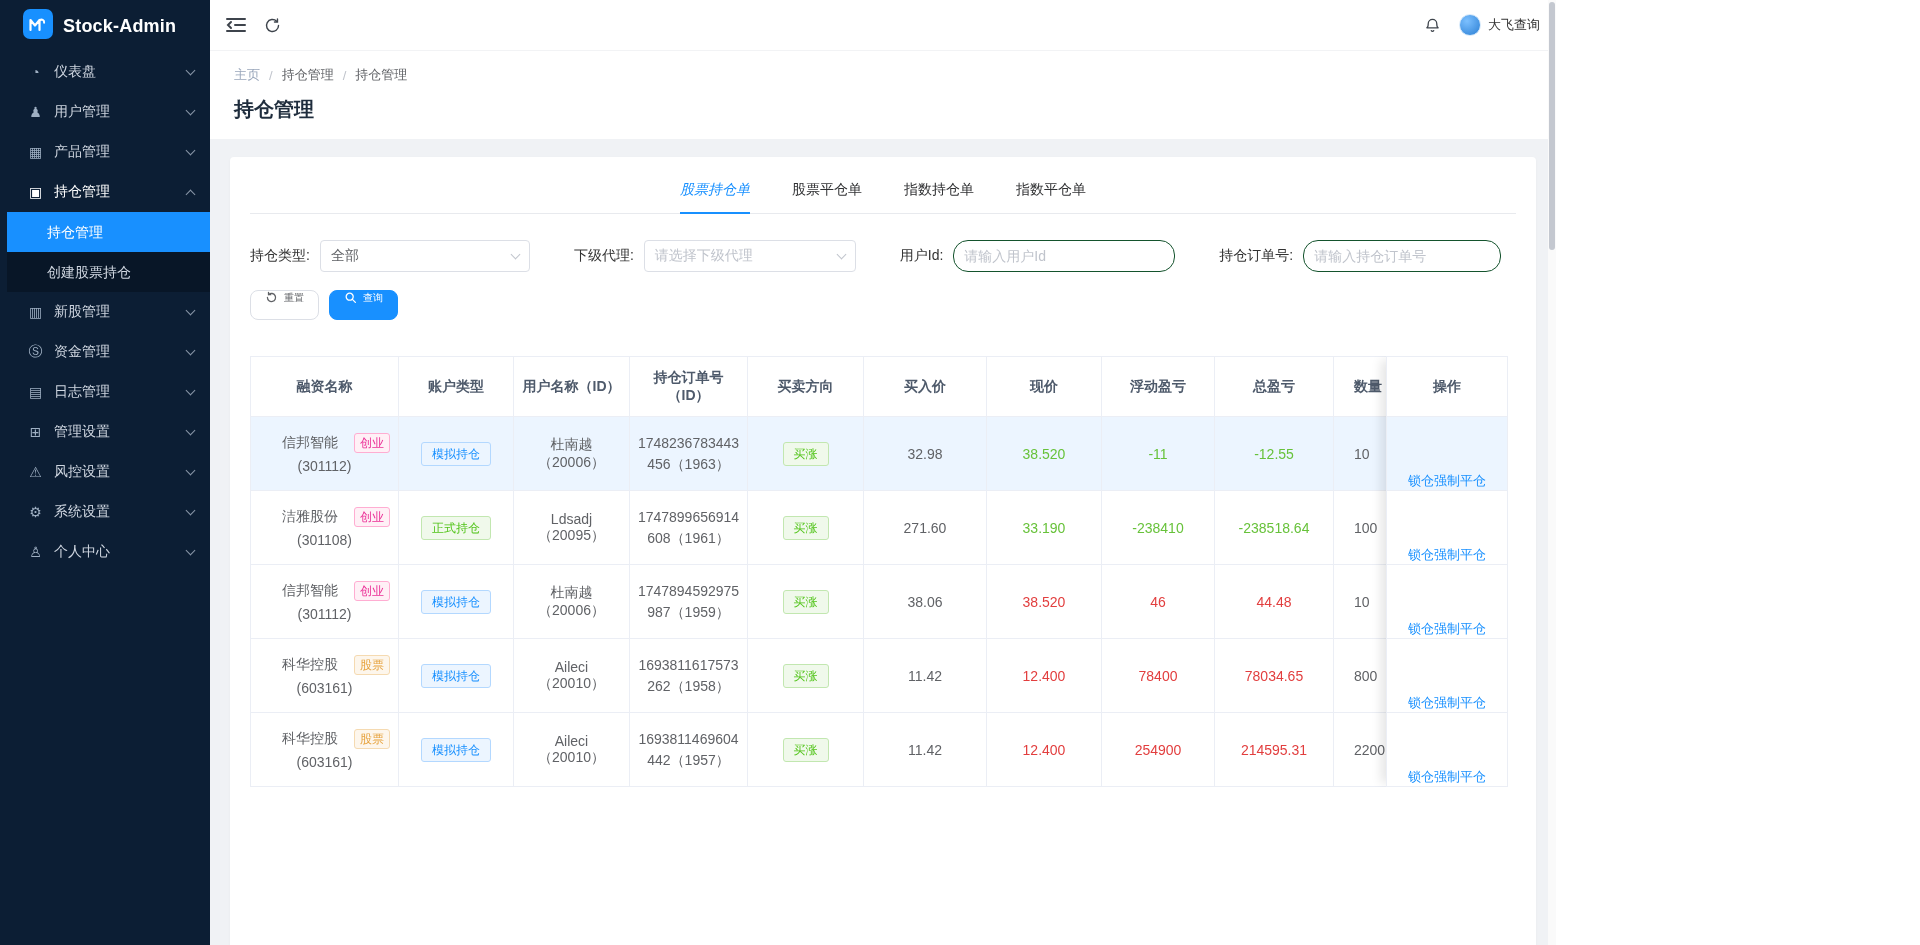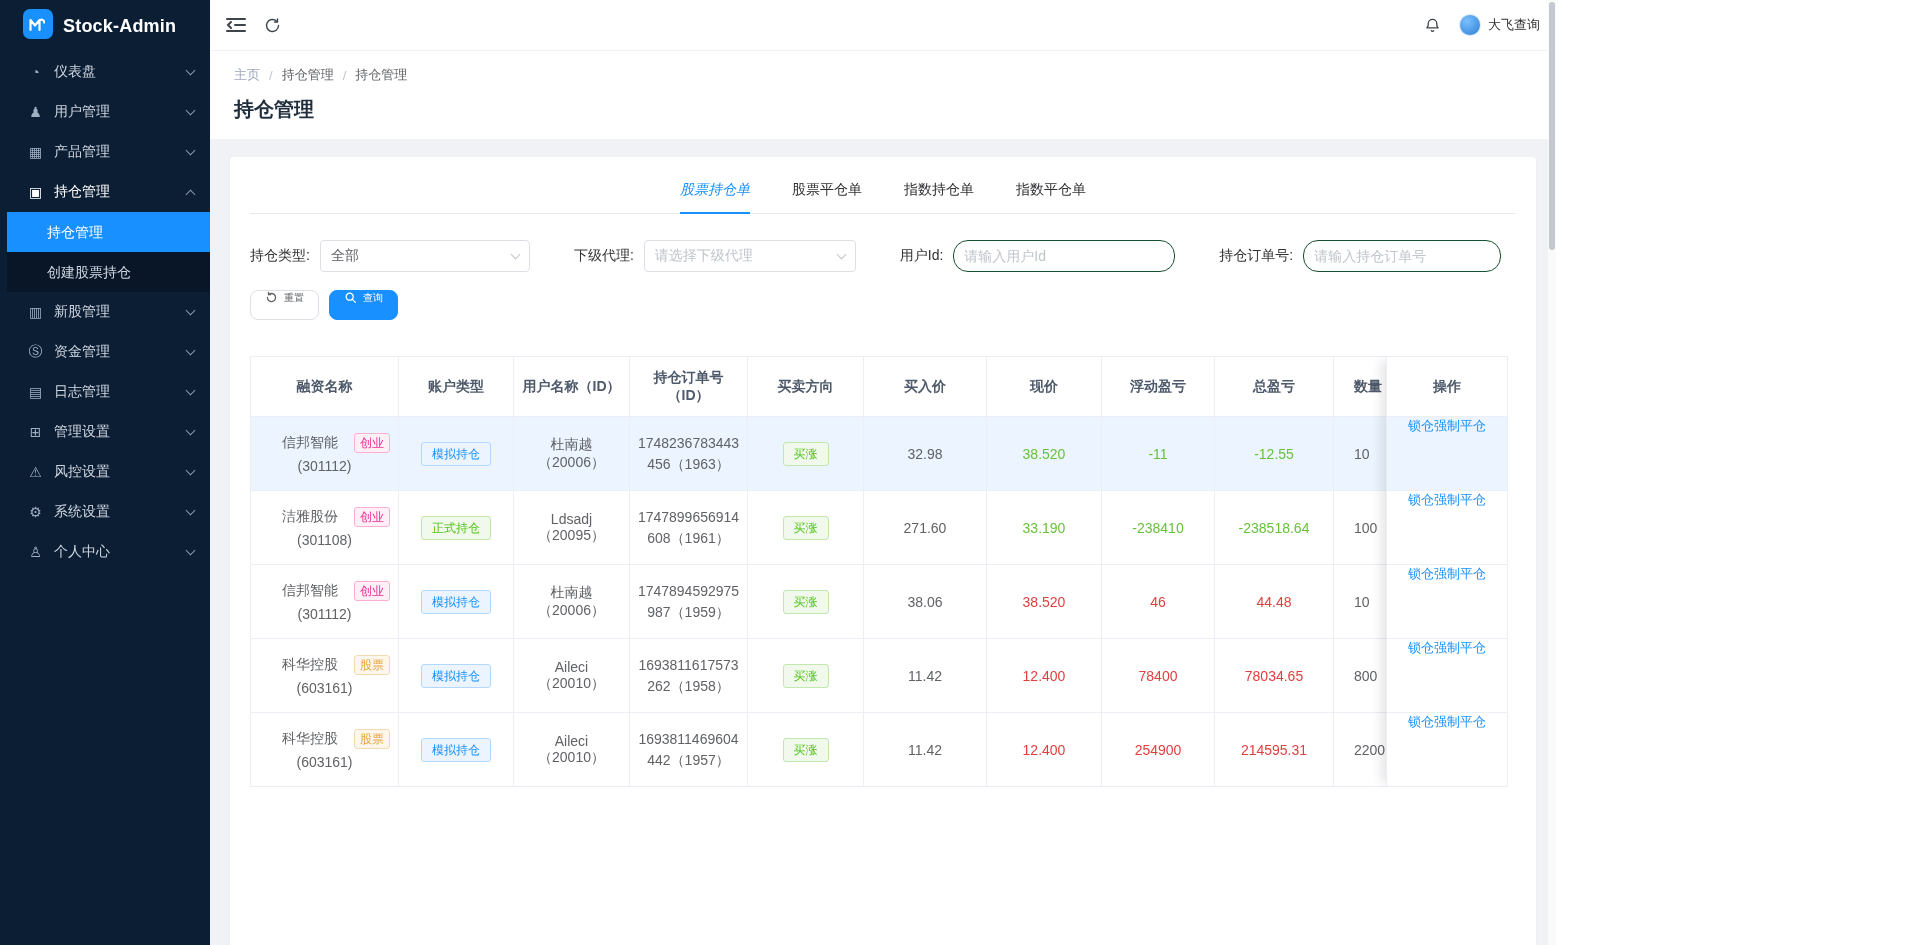--- a/index.html
+++ b/index.html
@@ -88,21 +88,21 @@
   .tag.big { padding:5px 10px; }
   .tag-pink  { color:#eb2f96; background:#fff0f6; border-color:#ffadd2; }
   .tag-orange{ color:#e6a23c; background:#fdf6ec; border-color:#f5dab1; }
   .tag-blue  { color:#1890ff; background:#ecf5ff; border-color:#b3d8ff; }
   .tag-green { color:#52c41a; background:#f0f9eb; border-color:#c2e7b0; }
 
   .action-col { position:absolute; top:0; right:8px; width:122px; background:#fff;
     border:1px solid #ebeef5; border-bottom:none; box-shadow:-9px 0 10px -4px rgba(0,0,0,.10); }
   .action-head { height:60px; display:flex; align-items:center; justify-content:center; font-weight:bold;
     color:#4e5a6b; font-size:14px; border-bottom:1px solid #ebeef5; background:#fff; }
-  .action-row { height:74px; display:flex; align-items:flex-start; justify-content:center; 
+  .action-row { height:74px; display:flex; align-items:flex-end; justify-content:center; 
     border-bottom:1px solid #ebeef5; font-size:13px; background:#fff; }
   .action-row.hl { background:#ecf5ff; }
   .action-row a { color:var(--accent,#1890ff); text-decoration:none; cursor:pointer; white-space:nowrap; }
 
   
   .scrollbar { position:absolute; top:0; right:0; width:8px; height:100%; background:#fafafa; z-index:60; }
   .scroll-thumb { position:absolute; top:2px; left:1px; width:6px; height:248px; border-radius:3px; background:#c4c8d0; cursor:pointer; }
 </style>
 </head>
 <body>

